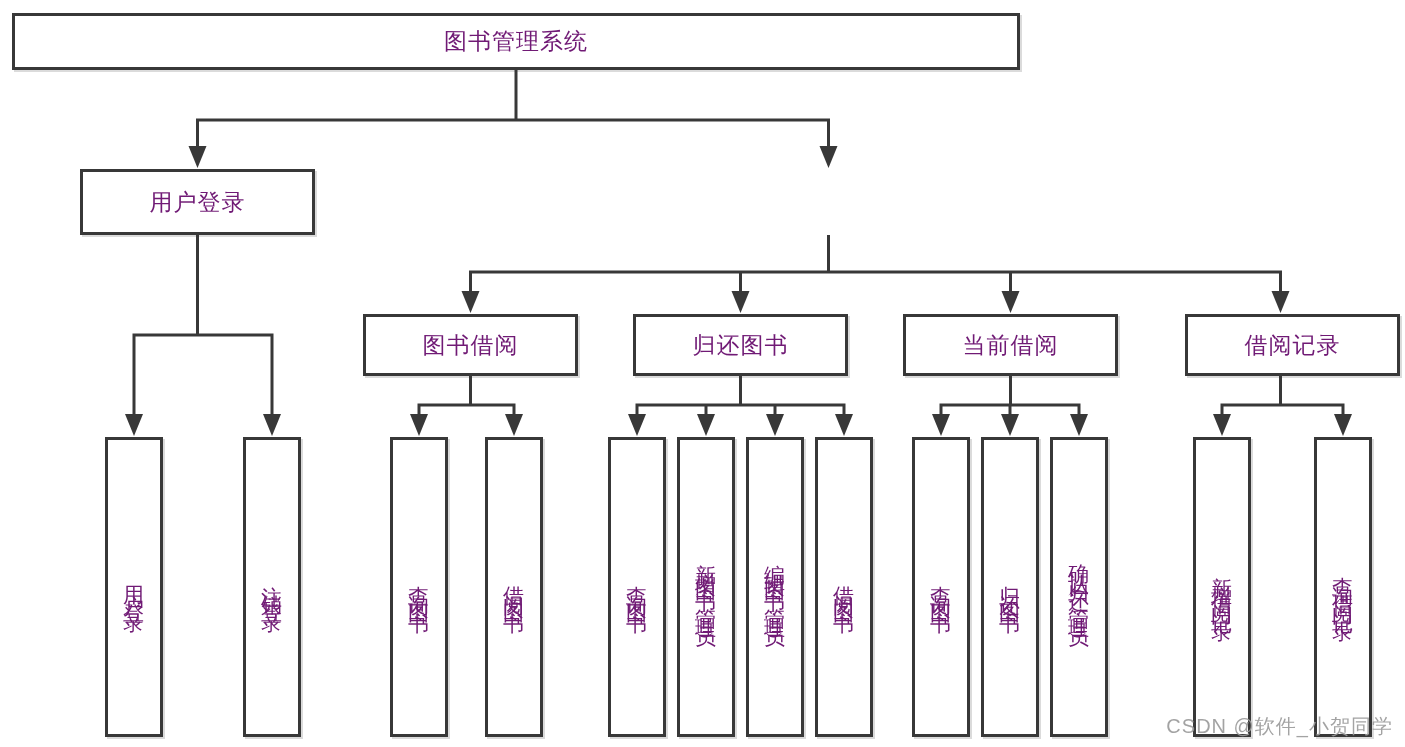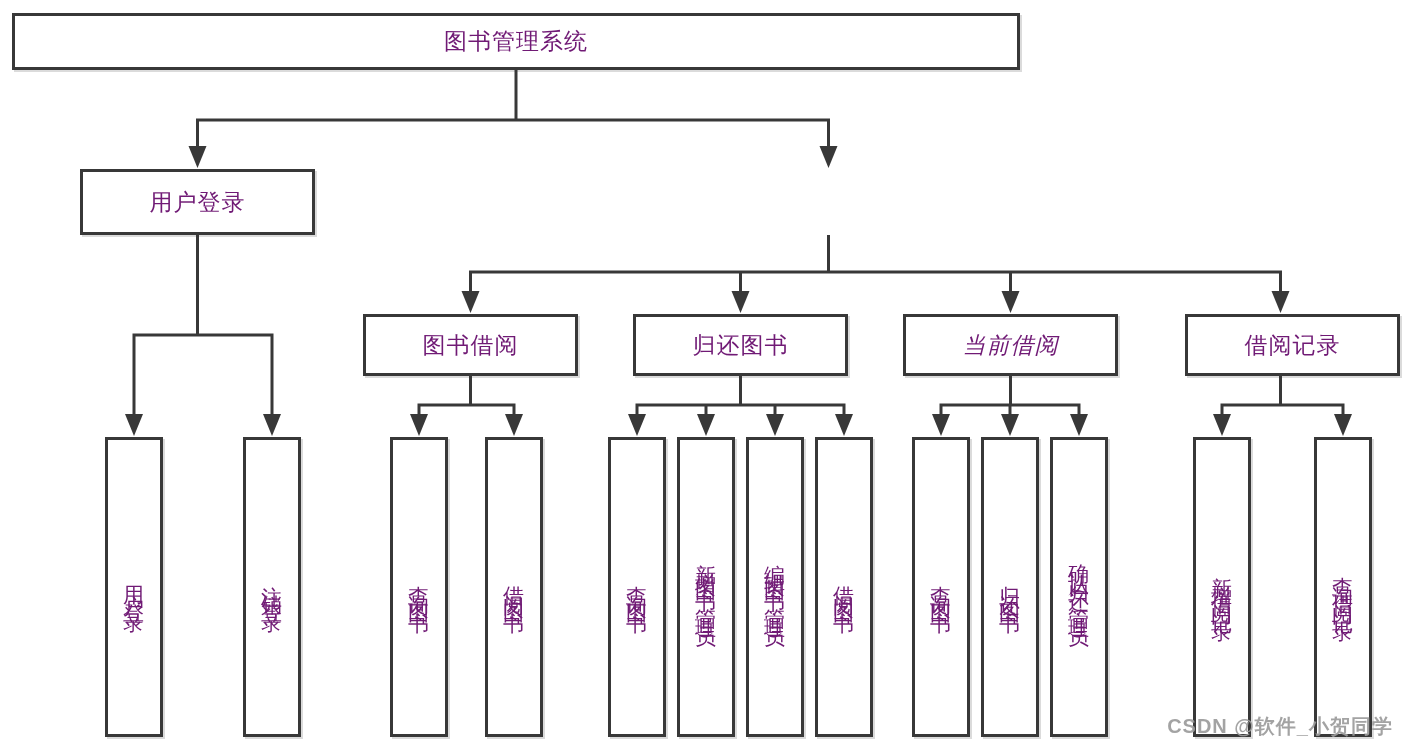--- a/index.html
+++ b/index.html
@@ -52,21 +52,20 @@
   .watermark {
     position: absolute;
     right: 12px;
     top: 713px;
     z-index: 10;
     font-size: 20px;
     color: #9c9c9c;
     opacity: 0.92;
     letter-spacing: 1px;
     white-space: nowrap;
-    font-weight: bold;
   }
 </style>
 </head>
 <body>
 
 <div class="canvas">
 
   <svg class="wires" width="1405" height="747" viewBox="0 0 1405 747">
     <g stroke="#383838" stroke-width="3" fill="none">
 
@@ -133,21 +132,21 @@
   <div class="node h" style="left:80px; top:169px; width:235px; height:66px;">
     <span>用户登录</span>
   </div>
 
   <div class="node h" style="left:363px; top:314px; width:215px; height:62px;">
     <span>图书借阅</span>
   </div>
   <div class="node h" style="left:633px; top:314px; width:215px; height:62px;">
     <span>归还图书</span>
   </div>
-  <div class="node h" style="left:903px; top:314px; width:215px; height:62px;font-style:italic;">
+  <div class="node h" style="left:903px; top:314px; width:215px; height:62px;">
     <span>当前借阅</span>
   </div>
   <div class="node h" style="left:1173px; top:314px; width:215px; height:62px;margin-left:12px;">
     <span>借阅记录</span>
   </div>
 
   <div class="node leaf" style="left:105px;">
     <span class="vtext">用户登录</span>
   </div>
   <div class="node leaf" style="left:243px;">

